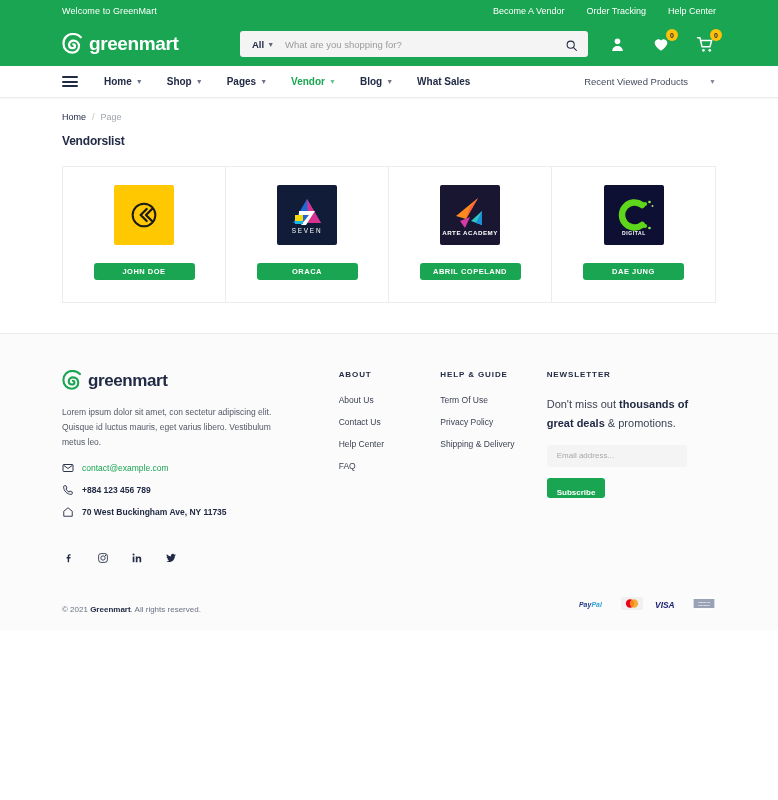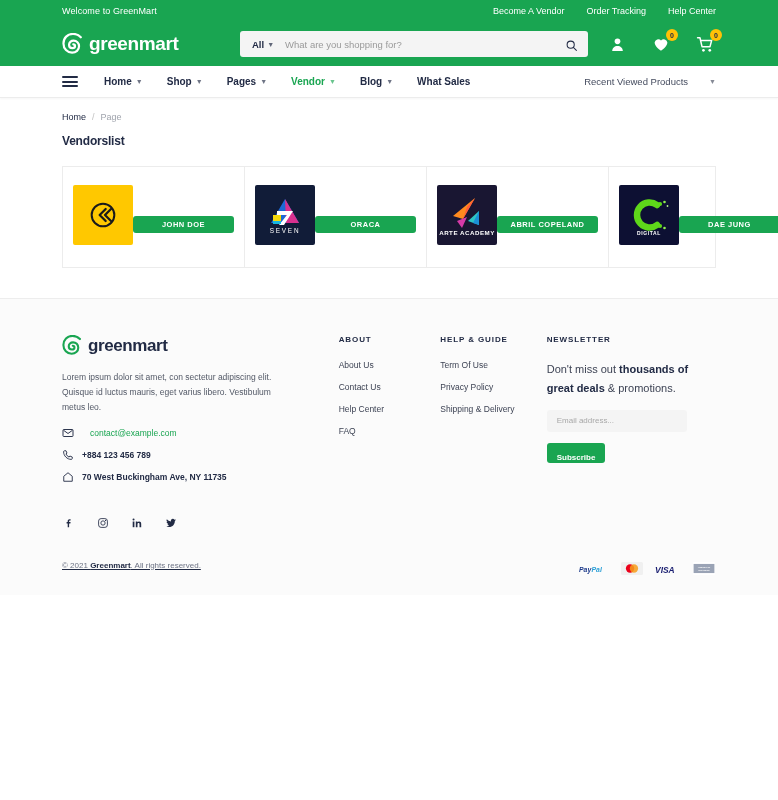--- a/index.html
+++ b/index.html
@@ -106,21 +106,21 @@
 
   
   .grid {
     margin: 18px 62px 0;
     border: 1px solid #ececec;
     display: grid; grid-template-columns: repeat(4, 1fr);
     background:#fff;
   }
   .vcard {
     padding: 18px 10px 22px;
-    display:flex; flex-direction:row; align-items:center;
+    display:flex; flex-direction:column; align-items:center;
     border-right: 1px solid #ececec;
   }
   .vcard:last-child { border-right:none; }
   .vlogo {
     width: 60px; height: 60px; border-radius: 2px;
     display:flex; align-items:center; justify-content:center;
     overflow:hidden;
   }
   .vbtn {
     margin-top: 18px;
@@ -136,21 +136,21 @@
   .footsep { margin-top: 30px; border-top: 1px solid #ededed; }
   .footer { background: #fbfbfb; padding: 36px 62px 0; }
   .fcols { display:flex; }
   .fc-brand { width: 286px; }
   .flogo { display:flex; align-items:center; gap:5px; margin-bottom: 14px; }
   .flogo .mark { width:21px; height:21px; }
   .flogo .word { font-size:17px; font-weight:bold; color:#222b45; letter-spacing:-.4px; }
   .fdesc { font-size: 8.5px; line-height: 1.75; color:#525866; width: 215px; margin-bottom: 12px; }
   .frow { display:flex; align-items:center; gap:8px; margin-bottom: 10px; font-size: 8.5px; }
   .frow .ic { width:12px; height:12px; flex:none; display:flex; align-items:center; justify-content:center; }
-  .frow .mail { color:#19a551;margin-left:8px; }
+  .frow .mail { color:#19a551; }
   .frow .phone { font-weight:bold; color:#222b45; }
   .frow .addr { color:#222b45;font-weight:bold; }
 
   .fc { width: 105px; }
   .fc.wide { width: 110px; }
   .fc-news { width: 175px; }
   .fhead { font-size: 8px; font-weight:bold; letter-spacing: .9px; color:#222b45; margin-bottom: 16px; }
   .flink { display:block; font-size: 8.5px; color:#3d4354; text-decoration:none; margin-bottom: 12px; white-space:nowrap; }
   .ntext { font-size: 11px; line-height:1.7; color:#3d4354; margin-bottom: 12px; }
   .ntext b { color:#222b45; }
@@ -164,21 +164,21 @@
     margin-top: 11px; background:#19a551; color:#fff; border:none; border-radius:3px;
     height: 17px; padding: 10px 10px; font-size: 8px; font-weight:bold; cursor:pointer;
     font-family:"Liberation Sans", sans-serif;
   }
 
   .socials { display:flex; gap: 21px; margin-top: 24px; }
   .soc { width:13px; height:13px; display:flex; align-items:center; justify-content:center; }
 
   .botbar {
     margin-top: 20px; padding: 11px 0 16px;
-    display:flex; align-items:flex-start;text-decoration:underline;
+    display:flex; align-items:flex-end;
   }
   .copy { font-size: 8px; color:#6b7183; }
   .copy b { color:#222b45; }
   .pays { margin-left:auto; display:flex; align-items:center; gap: 11px; }
 </style>
 </head>
 <body>
 
 <div class="page">
 

